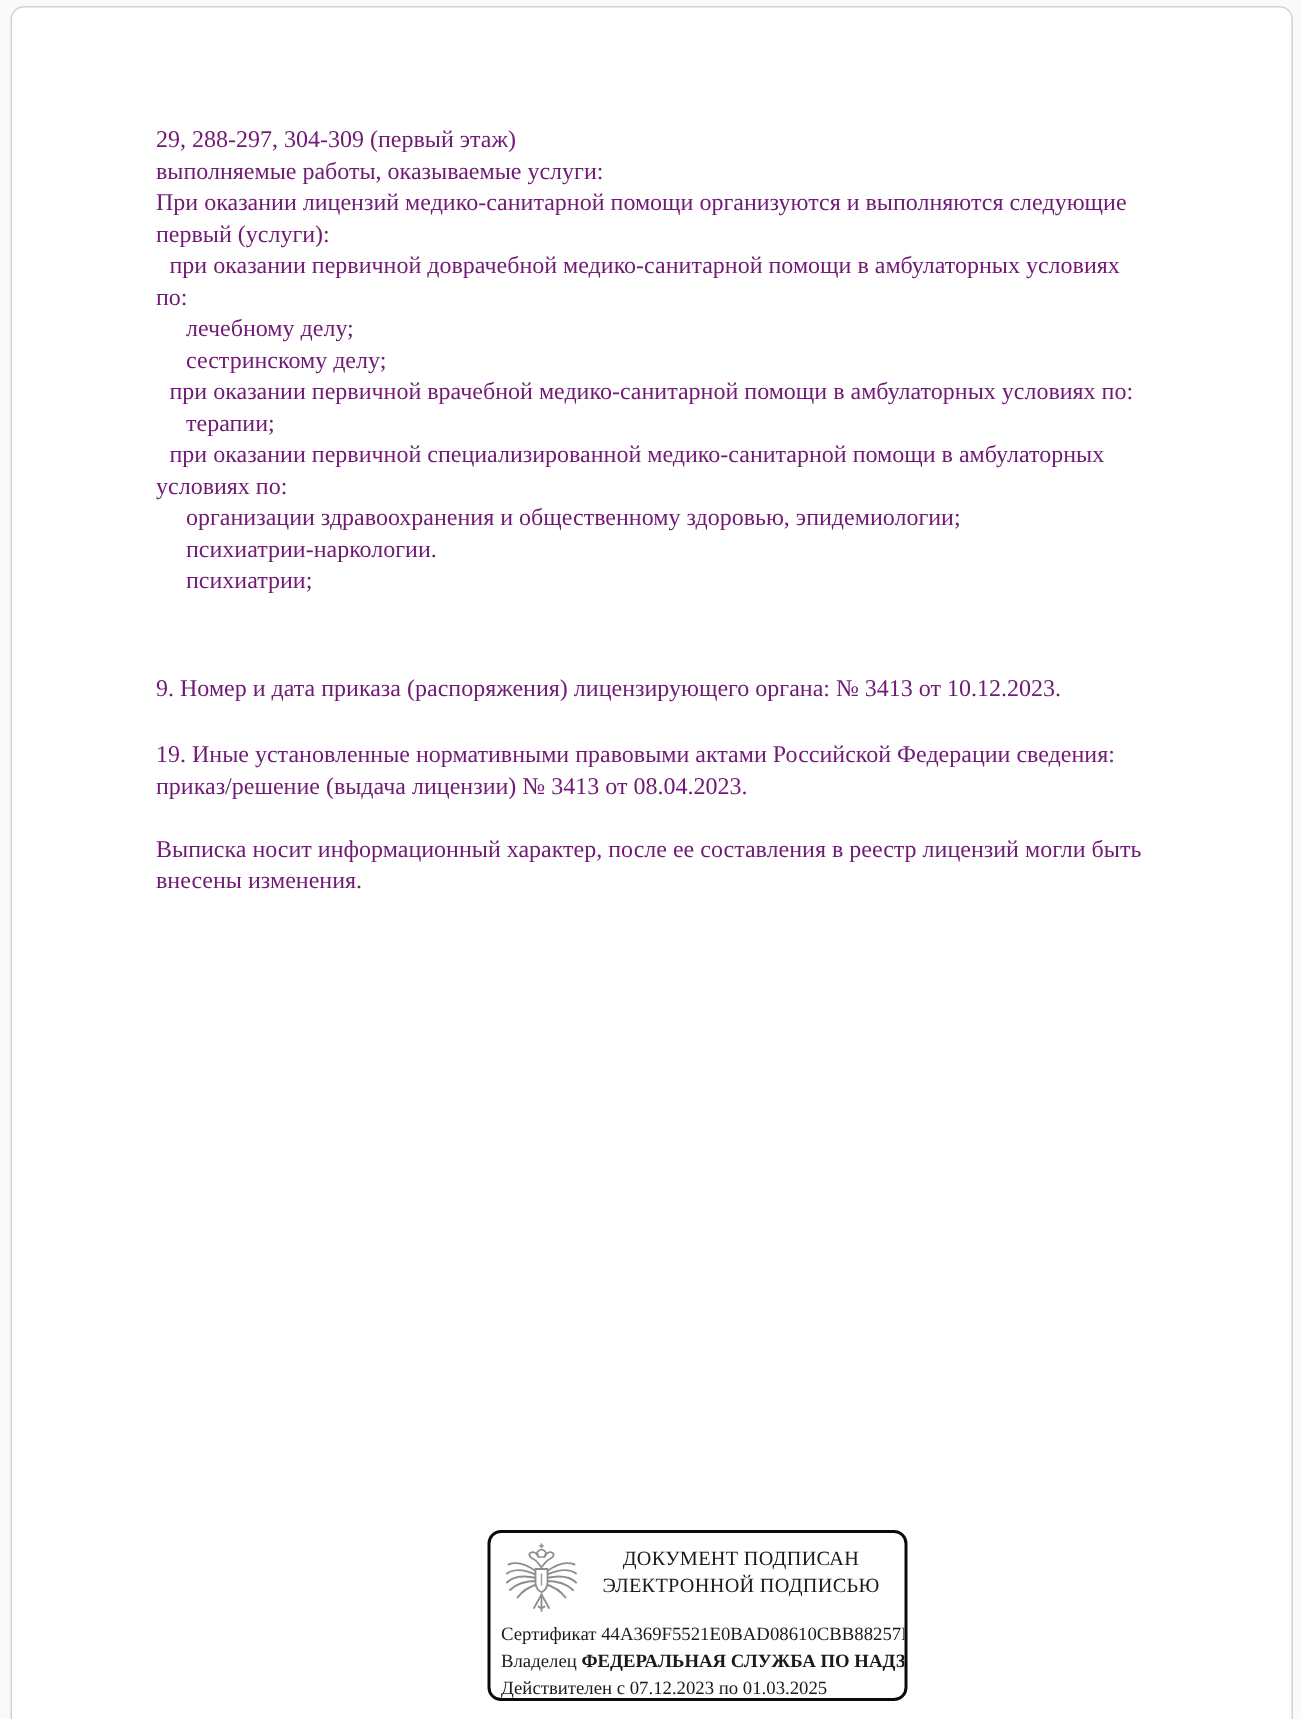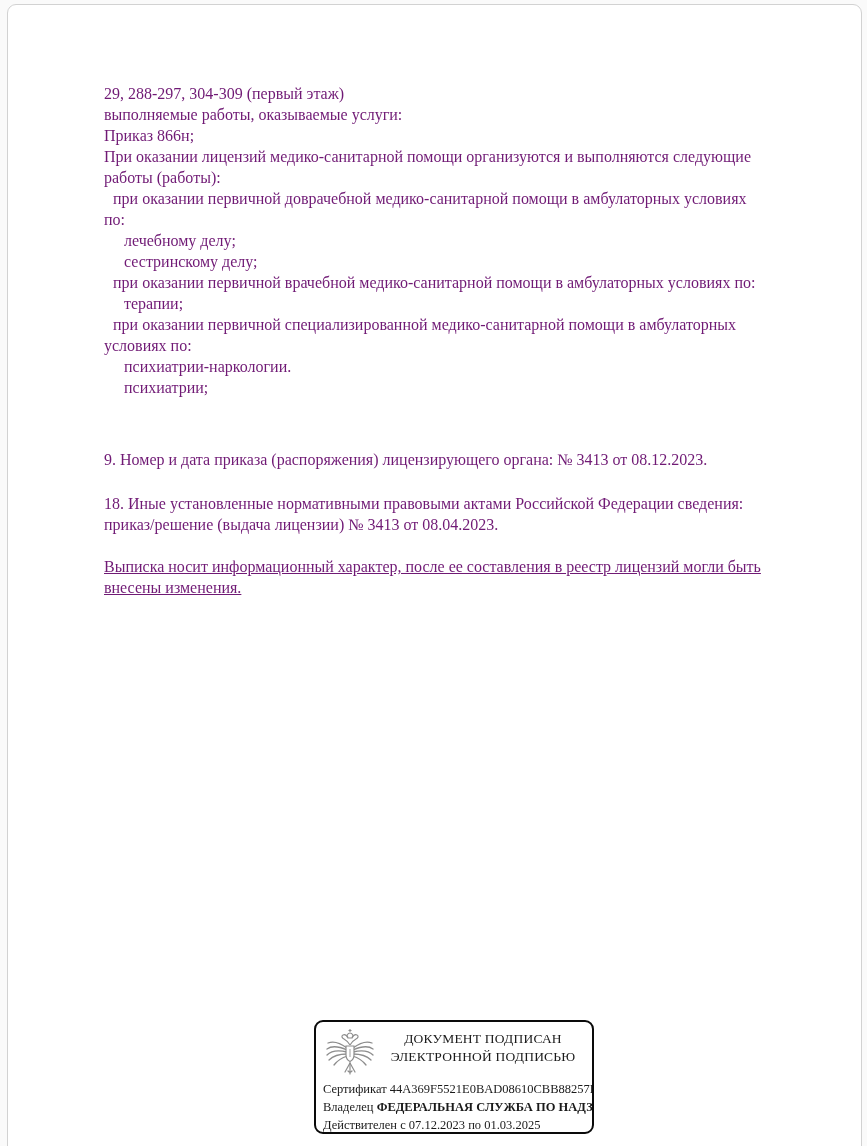--- a/index.html
+++ b/index.html
@@ -27,27 +27,27 @@
     left: 96px;
     width: 725px;
     font-size: 16px;
     line-height: 21px;
     color: #701a75;
   }
   .text-block div { white-space: nowrap; }
   .block-a { top: 78px; }
   .block-b { top: 444px; }
   .block-c { top: 488px; }
-  .block-d { top: 551px; text-decoration: underline; }
+  .block-d { top: 551px; }
   .ind-1 { padding-left: 9px; }
   .ind-2 { padding-left: 20px; }
 
   .stamp {
     position: absolute;
-    left: 306px;
+    left: 317px;
     top: 1015px;
     width: 280px;
     height: 114px;
     box-sizing: border-box;
     background: #ffffff;
     border: 2.5px solid #0a0a0a;
     border-radius: 9px;
     overflow: hidden;
   }
   .emblem {
@@ -81,41 +81,41 @@
   .stamp-details b { font-weight: bold; }
 </style>
 </head>
 <body>
 
 <div class="page-card">
 
   <div class="text-block block-a">
     <div>29, 288-297, 304-309 (первый этаж)</div>
     <div>выполняемые работы, оказываемые услуги:</div>
-    <div>Приказ 866н;</div>
     <div>При оказании лицензий медико-санитарной помощи организуются и выполняются следующие</div>
-    <div>работы (работы):</div>
+    <div>первый (услуги):</div>
     <div class="ind-1">при оказании первичной доврачебной медико-санитарной помощи в амбулаторных условиях</div>
     <div>по:</div>
     <div class="ind-2">лечебному делу;</div>
     <div class="ind-2">сестринскому делу;</div>
     <div class="ind-1">при оказании первичной врачебной медико-санитарной помощи в амбулаторных условиях по:</div>
     <div class="ind-2">терапии;</div>
     <div class="ind-1">при оказании первичной специализированной медико-санитарной помощи в амбулаторных</div>
     <div>условиях по:</div>
+    <div class="ind-2">организации здравоохранения и общественному здоровью, эпидемиологии;</div>
     <div class="ind-2">психиатрии-наркологии.</div>
     <div class="ind-2">психиатрии;</div>
   </div>
 
   <div class="text-block block-b">
-    <div>9. Номер и дата приказа (распоряжения) лицензирующего органа: № 3413 от 08.12.2023.</div>
+    <div>9. Номер и дата приказа (распоряжения) лицензирующего органа: № 3413 от 10.12.2023.</div>
   </div>
 
   <div class="text-block block-c">
-    <div>18. Иные установленные нормативными правовыми актами Российской Федерации сведения:</div>
+    <div>19. Иные установленные нормативными правовыми актами Российской Федерации сведения:</div>
     <div>приказ/решение (выдача лицензии) № 3413 от 08.04.2023.</div>
   </div>
 
   <div class="text-block block-d">
     <div>Выписка носит информационный характер, после ее составления в реестр лицензий могли быть</div>
     <div>внесены изменения.</div>
   </div>
 
   <div class="stamp">
     <svg class="emblem" viewBox="0 0 100 108" xmlns="http://www.w3.org/2000/svg" aria-hidden="true">

